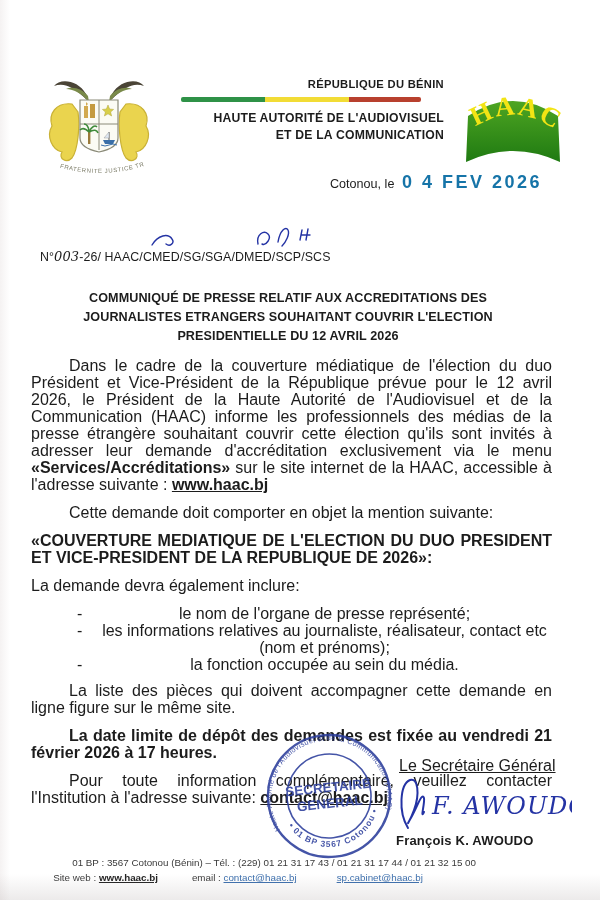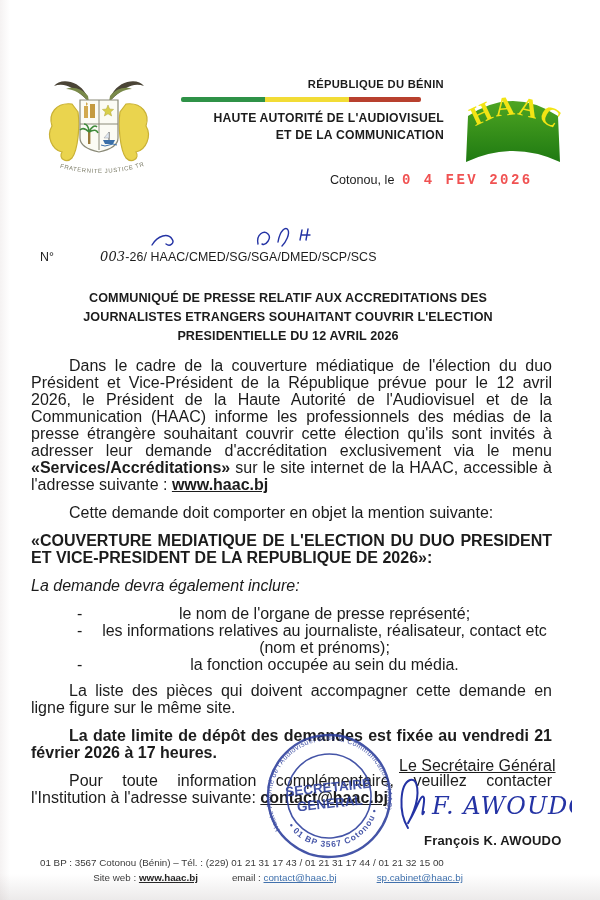--- a/index.html
+++ b/index.html
@@ -18,60 +18,60 @@
   .republic{font-size:11.2px;font-weight:bold;letter-spacing:.3px;}
   .flagbar{display:flex;width:240px;height:5px;margin:7px auto 8px auto;border-radius:2px;overflow:hidden;}
   .flagbar span{height:100%;}
   .fb-green{width:35%;}
   .fb-yellow{width:35%;}
   .fb-red{width:30%;}
   .orgline{font-size:12.2px;font-weight:bold;line-height:17px;letter-spacing:.2px;}
   .haac-logo{position:absolute;left:456px;top:82px;}
 
   .dateline{position:absolute;left:330px;top:172px;font-size:12.6px;}
-  .stamp-date{color:#ef4444;font-weight:600;letter-spacing:2.5px;font-size:14px;opacity:.92;padding-left:4px;font-family:Liberation Mono, monospace;}
+  .stamp-date{color:#0369a1;font-weight:600;letter-spacing:2.5px;font-size:18px;opacity:.92;padding-left:4px;}
 
   
   .reference{position:absolute;left:40px;top:249px;font-size:12.4px;letter-spacing:.1px;}
-  .ref-hand{font-family:"DejaVu Serif",serif;font-style:italic;font-size:13px;margin-left:46px;}
+  .ref-hand{font-family:"DejaVu Serif",serif;font-style:italic;font-size:13px;}
   .pen-squiggle{position:absolute;pointer-events:none;}
   .sq1{left:148px;top:231px;}
   .sq2{left:252px;top:224px;}
 
   
   .doc-title{
     position:absolute;left:56px;top:289px;width:464px;text-align:center;
     font-size:12.6px;font-weight:bold;line-height:19px;letter-spacing:.1px;
   }
 
   
   .body-text{
     position:absolute;left:31px;top:357px;width:521px;
     font-size:16px;line-height:17px;text-align:justify;
   }
   .body-text p{margin:0 0 11px 0;text-indent:38px;}
   .body-text p.no-indent{text-indent:0;}
   .b{font-weight:bold;}
   .u{text-decoration:underline;}
   .mention{margin-bottom:9px;}
-  .body-text p.lead-list{font-style:italic;}
+  .body-text p.lead-list{}
   ul.req-list{margin:0 0 9px 0;padding:0;list-style:none;}
   ul.req-list li{position:relative;padding-left:66px;margin:0;line-height:17px;text-align:center;}
   ul.req-list li::before{content:"-";position:absolute;left:46px;}
 
   
   .sig-block{position:absolute;left:0;top:0;width:600px;height:900px;pointer-events:none;}
   .stamp{position:absolute;left:260px;top:730px;transform:rotate(-6deg);}
   .sig-role{position:absolute;left:399px;top:757px;font-size:16px;text-decoration:underline;}
   .sig-script{position:absolute;left:386px;top:772px;}
-  .sig-name{position:absolute;left:396px;top:833px;font-size:13px;font-weight:bold;letter-spacing:.2px;margin-left:28px;}
-
-  
-  .footer{position:absolute;left:0;top:855px;width:476px;text-align:left;
-    font-size:9.8px;color:#3a3a3a;line-height:15px;margin-left:40px;}
+  .sig-name{position:absolute;left:396px;top:833px;font-size:13px;font-weight:bold;letter-spacing:.2px;}
+
+  
+  .footer{position:absolute;left:0;top:855px;width:476px;text-align:right;
+    font-size:9.8px;color:#3a3a3a;line-height:15px;}
   .footer .l2{display:flex;justify-content:center;gap:0;}
   .footer .l2 .gap1{width:34px;}
   .footer .l2 .gap2{width:40px;}
   .site-url{font-weight:bold;color:#222;text-decoration:underline;}
   .mail-link{color:#3b6fae;text-decoration:underline;}
 </style>
 </head>
 <body>
 
 <div class="page">

